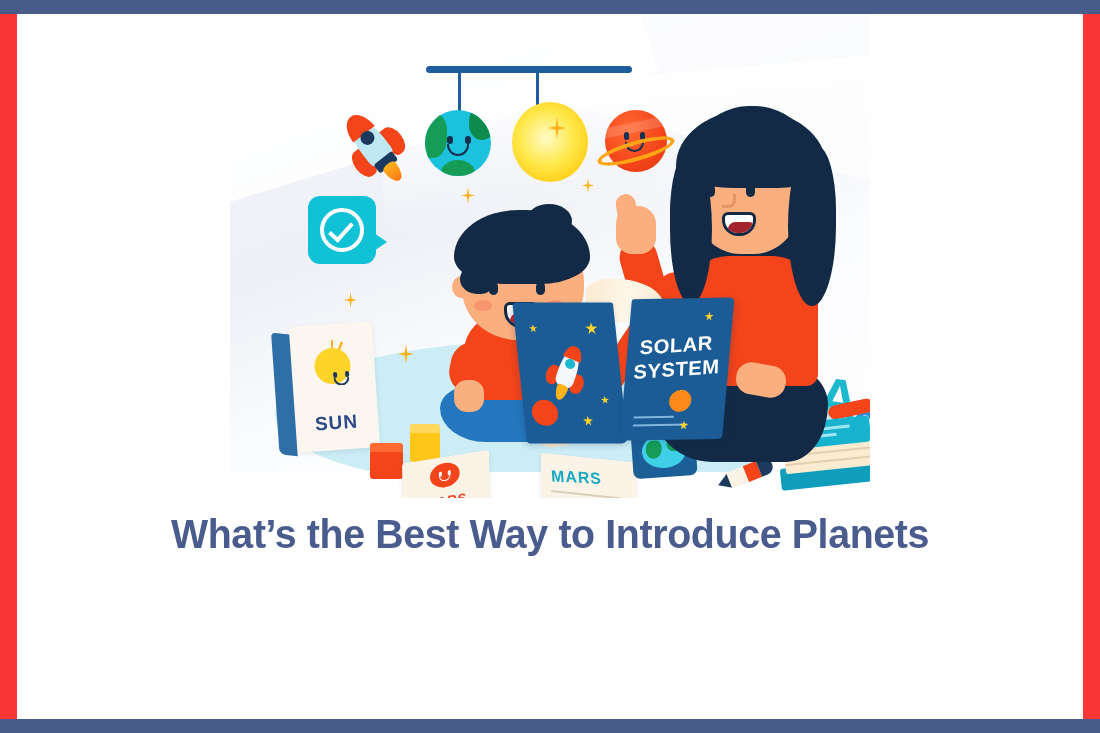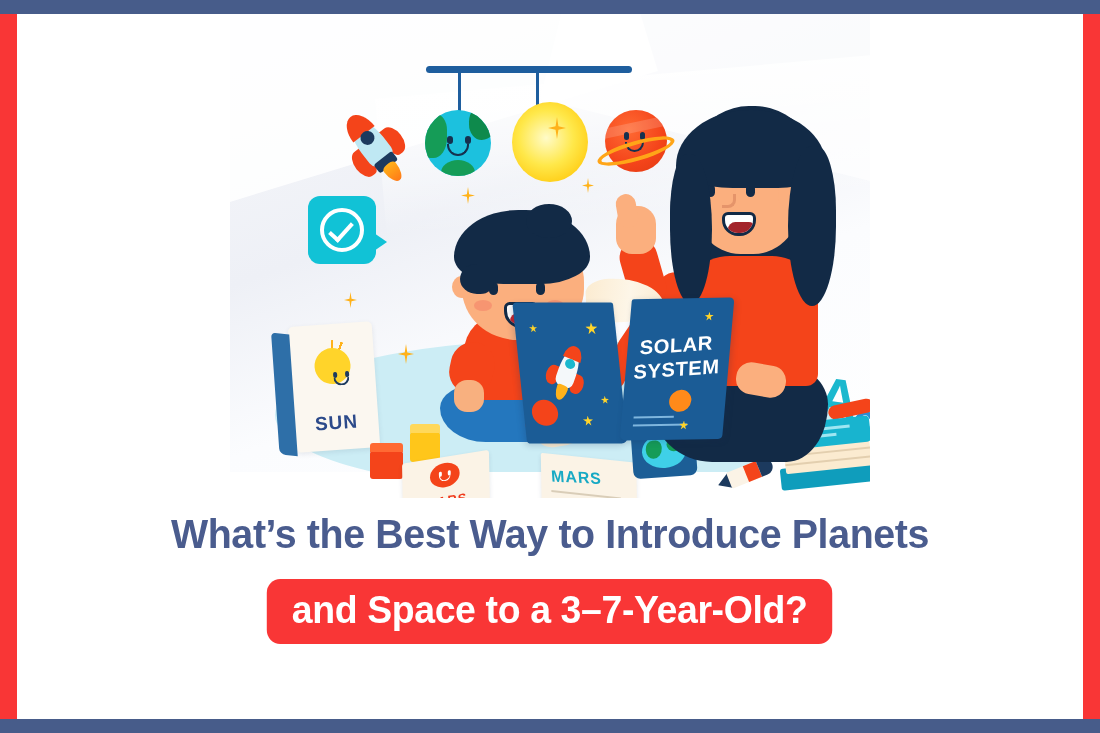--- a/index.html
+++ b/index.html
@@ -795,19 +795,16 @@
           <div class="ln ln1"></div>
           <div class="ln ln2"></div>
           <div class="st st1"></div>
           <div class="st st2"></div>
         </div>
       </div>
     </div>
 
     <div class="headline-wrap">
       <div class="headline">What’s the Best Way to Introduce Planets</div>
-      <div class="badge-row">
-        <span class="badge">and Space to a 3–7-Year-Old?</span>
-      </div>
     </div>
 
   </div>
 </div>
 
 </body></html>

